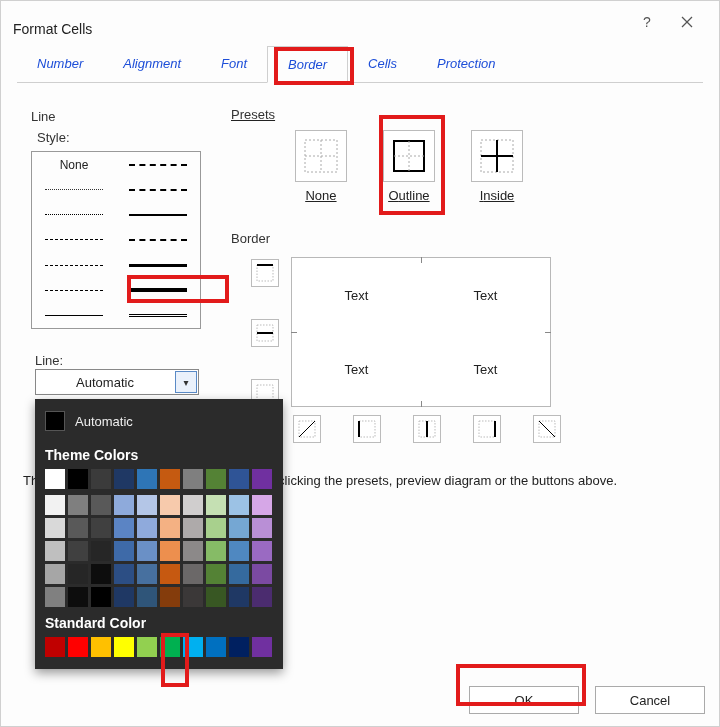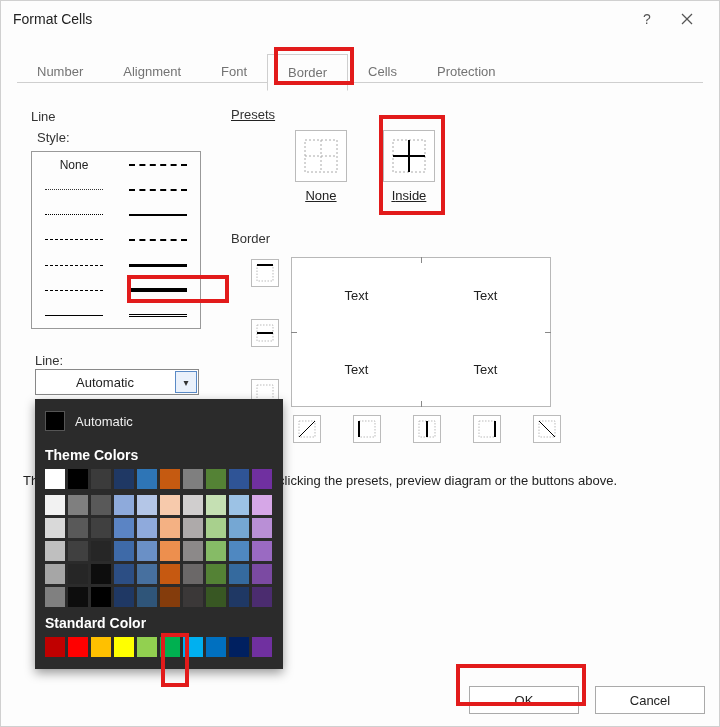--- a/index.html
+++ b/index.html
@@ -13,41 +13,42 @@
   .dialog {
     width: 720px;
     height: 727px;
     background: #fdfdfd;
     position: relative;
     border: 1px solid #d0d0d0;
   }
   .titlebar {
     height: 36px;
     display: flex;
-    align-items: center;
+    align-items: flex-end;
     padding: 0 12px;
     font-size: 14px;
   }
   .titlebar .spacer { flex: 1; }
   .titlebar .sysbtn {
     width: 40px; height: 30px;
     display: flex; align-items: center; justify-content: center;
     color: #555;
     font-size: 14px;
   }
   .tabs {
     display: flex;
     margin: 8px 16px 0 16px;
     border-bottom: 1px solid #cfcfcf;
   }
   .tab {
     padding: 10px 20px 10px 20px;
     position: relative;
-    top: 9px;
-    color: #737373;
+    top: 1px;
+    color: #1d4ed8;
+    font-style: italic;
   }
   .tab.active {
     border: 1px solid #cfcfcf;
     border-bottom: 1px solid #fdfdfd;
     background: #fdfdfd;
   }
   .section-label {
     font-size: 13px;
     color: #333;
     margin: 4px 0 6px 0;
@@ -231,20 +232,30 @@
     <div class="preset-row">
       <div class="preset">
         <div class="icon">
           <svg width="34" height="34" viewBox="0 0 34 34">
               <rect x="1" y="1" width="32" height="32" fill="none" stroke="#aaa" stroke-dasharray="2 2"></rect>
               <line x1="17" y1="1" x2="17" y2="33" stroke="#aaa" stroke-dasharray="2 2"></line>
               <line x1="1" y1="17" x2="33" y2="17" stroke="#aaa" stroke-dasharray="2 2"></line>
             </svg>
         </div>
         <div><span class="under">N</span>one</div>
+      </div>
+      <div class="preset">
+        <div class="icon">
+          <svg width="34" height="34" viewBox="0 0 34 34">
+              <rect x="2" y="2" width="30" height="30" fill="none" stroke="#000" stroke-width="2"></rect>
+              <line x1="17" y1="2" x2="17" y2="32" stroke="#aaa" stroke-dasharray="2 2"></line>
+              <line x1="2" y1="17" x2="32" y2="17" stroke="#aaa" stroke-dasharray="2 2"></line>
+            </svg>
+        </div>
+        <div><span class="under">O</span>utline</div>
       </div>
       <div class="preset">
         <div class="icon">
           <svg width="34" height="34" viewBox="0 0 34 34">
               <rect x="1" y="1" width="32" height="32" fill="none" stroke="#aaa" stroke-dasharray="2 2"></rect>
               <line x1="17" y1="1" x2="17" y2="33" stroke="#000" stroke-width="2"></line>
               <line x1="1" y1="17" x2="33" y2="17" stroke="#000" stroke-width="2"></line>
             </svg>
         </div>
         <div><span class="under">I</span>nside</div>

